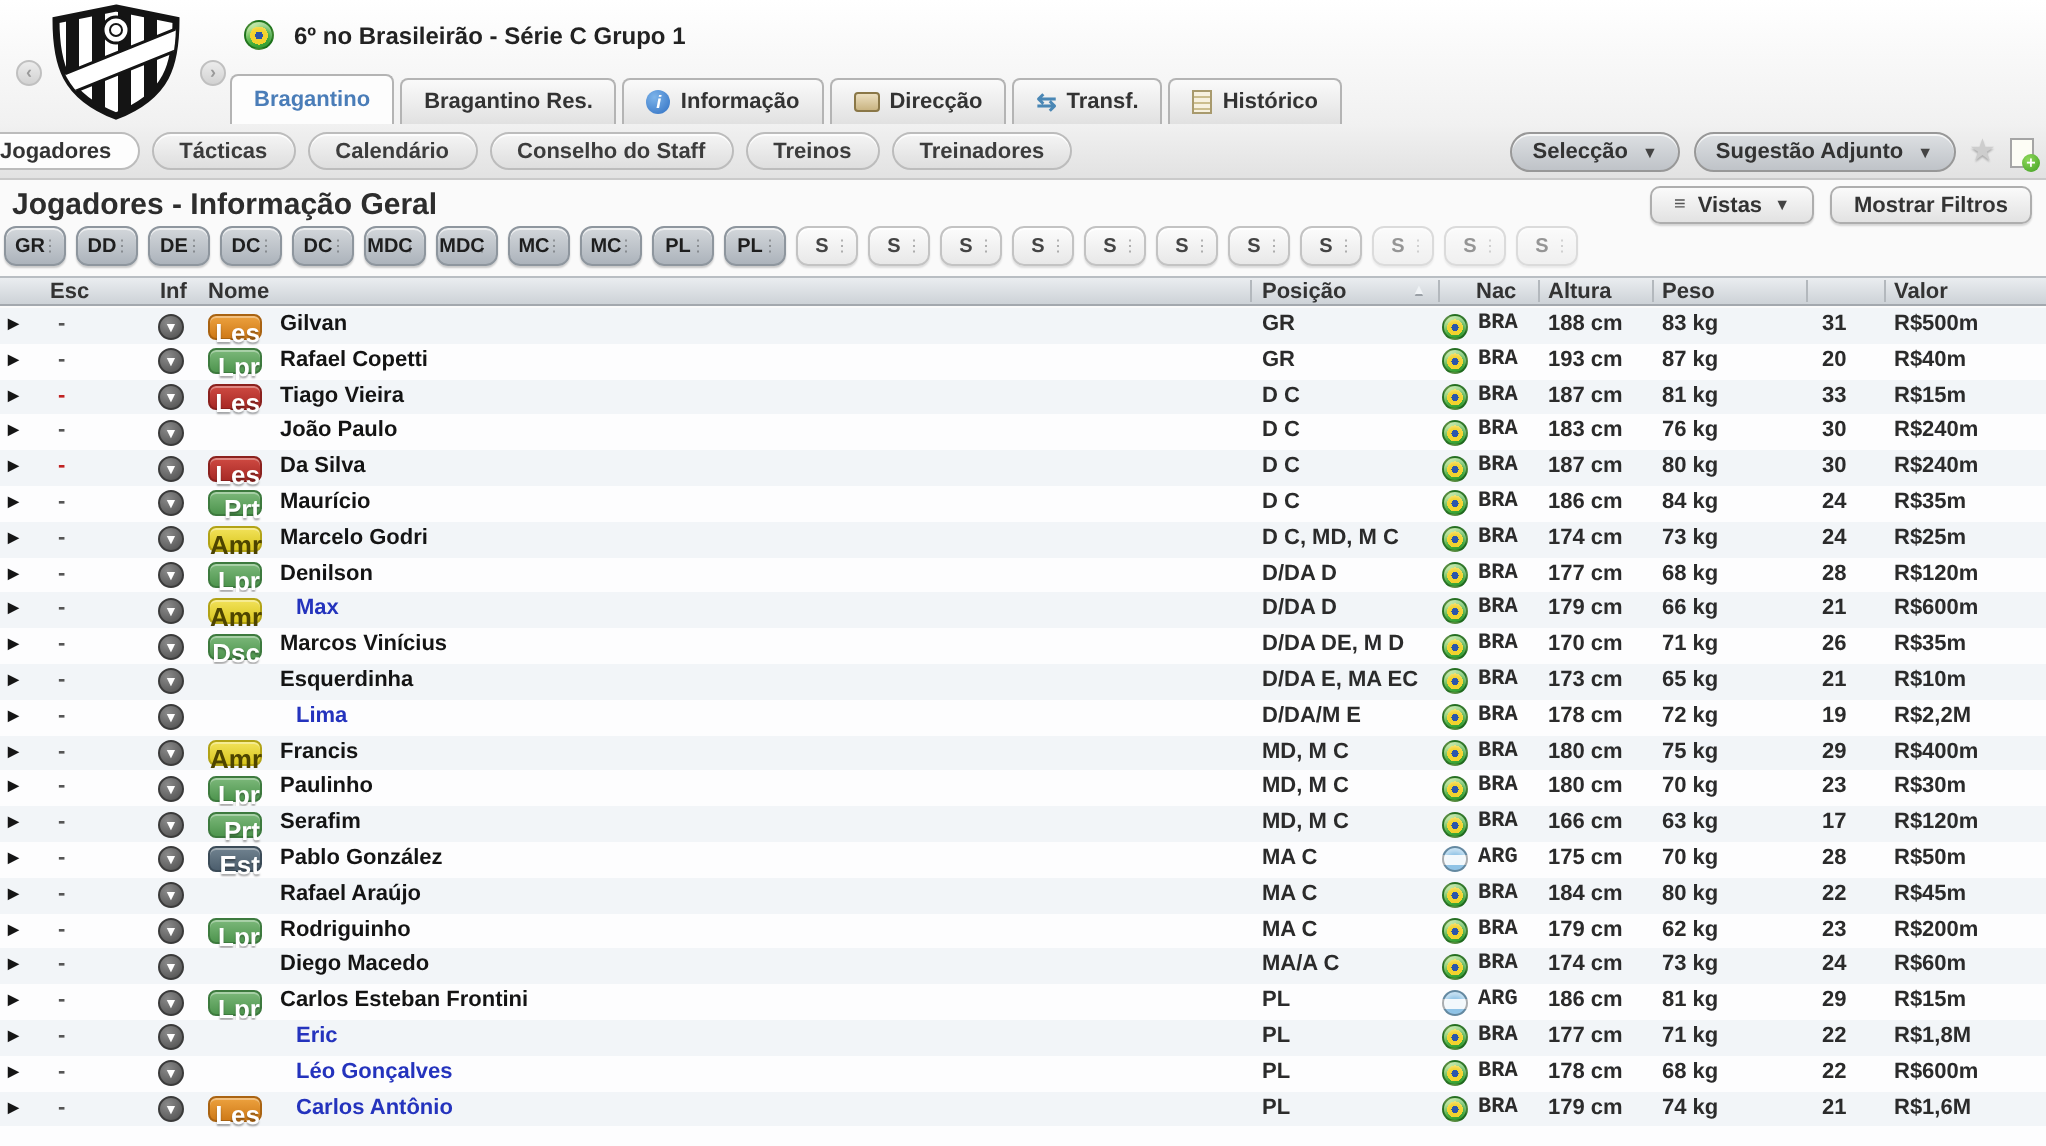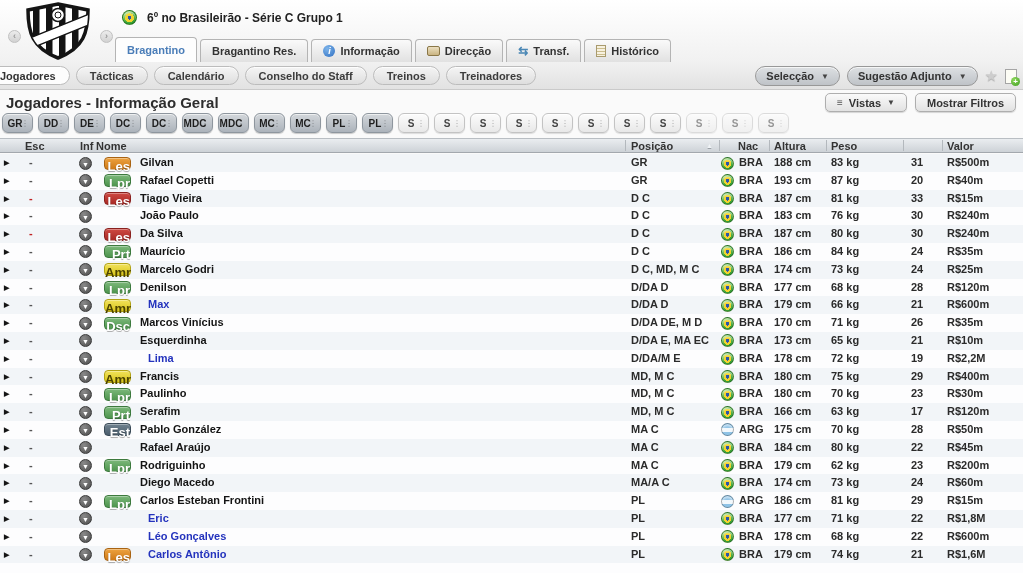--- a/index.html
+++ b/index.html
@@ -76,21 +76,21 @@
                box-shadow:inset 0 1px 0 rgba(255,255,255,.6), 0 1px 1px rgba(0,0,0,.2); }
   .fbtn.light { background:linear-gradient(#fcfcfc,#e8e8e8); border:1px solid #c3c3c3; color:#444;
                 box-shadow:inset 0 1px 0 #fff, 0 1px 1px rgba(0,0,0,.12); }
   .fbtn.faded { opacity:.55; }
 
   
   .thead { position:absolute; top:138px; left:0; right:0; height:15px;
            background:linear-gradient(#eaedf0,#cdd2d7); border-top:1px solid #b9bec3;
            border-bottom:1px solid #a3a8ae; font-size:11px; font-weight:bold; color:#333; }
   .thead span.h { position:absolute; top:0; line-height:14px; }
-  .h-esc{left:25px;} .h-inf{left:80px;} .h-nome{left:96px;} .h-pos{left:631px;}
+  .h-esc{left:25px;} .h-inf{left:80px;} .h-nome{left:104px;} .h-pos{left:631px;}
   .h-nac{left:738px;} .h-alt{left:774px;} .h-peso{left:831px;} .h-idade{left:928px;margin-top:28px;} .h-valor{left:947px;}
   .hsep { position:absolute; top:1px; bottom:1px; width:1px; background:#b3b8bd; }
   .sort-arrow { position:absolute; left:706px; top:3px; font-size:7px; color:#f0f3f6; text-shadow:0 1px 0 #9aa0a6; }
 
   .tbody { position:absolute; top:154px; left:0; right:0; height:419px; background:#fdfdfe; }
   .row { position:relative; height:17.8px; font-size:11px; font-weight:bold; color:#2b2b2b; }
   .row.stripe { background:#f2f5f8; }
   .row span { position:absolute; line-height:17.8px; white-space:nowrap; }
   .c-arrow { left:4px; font-size:7px; color:#151515; }
   .c-esc { left:29px; color:#555; }
@@ -109,21 +109,21 @@
                   color:#4d4400; text-shadow:none; }
   .badge.slate { background:linear-gradient(#70828f,#4c5e6d); border:1px solid #3b4b58; }
   .c-name { left:140px; color:#141414; }
   .c-name.blue { color:#2433bd;padding-left:8px; }
   .c-pos { left:631px; }
   .c-flag { left:721px; top:2.5px; width:13px; height:13px; border-radius:50%;
             border:1px solid rgba(0,0,0,.3); box-shadow:inset 0 2px 2px rgba(255,255,255,.5); }
   .c-flag.bra { background:radial-gradient(circle at 50% 52%, #2b55aa 0 1.8px, #f2d22e 1.8px 4px, rgba(0,0,0,0) 4px),
                 radial-gradient(circle at 35% 30%, #b9e87d 0%, #46ad3c 55%, #1e8a22 100%); }
   .c-flag.arg { background:linear-gradient(#8fc3e6 0 3.5px, #f2f8fc 3.5px 8.5px, #8fc3e6 8.5px 13px); }
-  .c-nac { left:739px; }
+  .c-nac { left:739px;font-family:Liberation Mono, monospace; }
   .c-alt { left:774px; }
   .c-peso { left:831px; }
   .c-idade { left:911px; }
   .c-valor { left:947px; }
 </style>
 </head>
 <body>
 
 <div class="header">
   <div class="crest-nav nav-left">‹</div>

